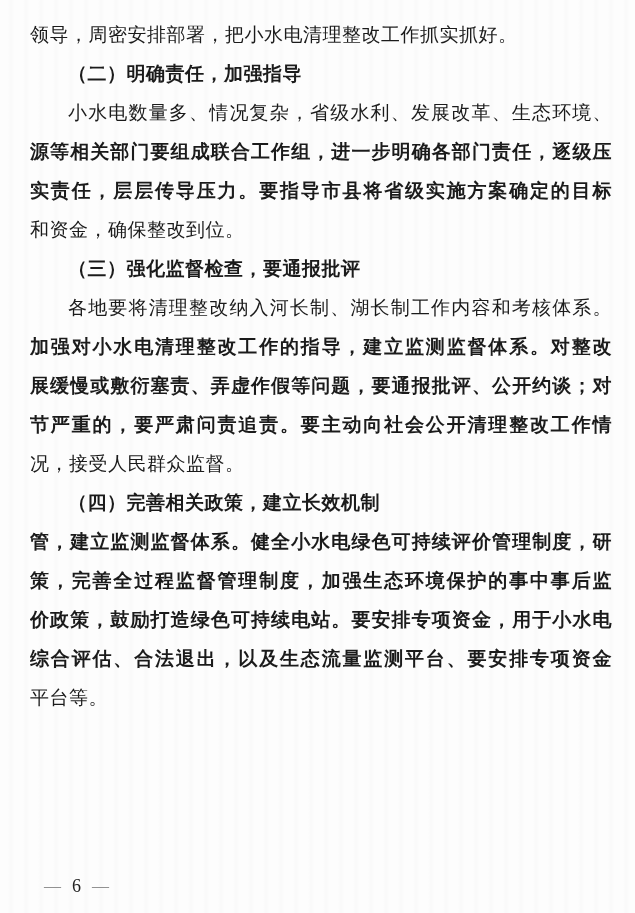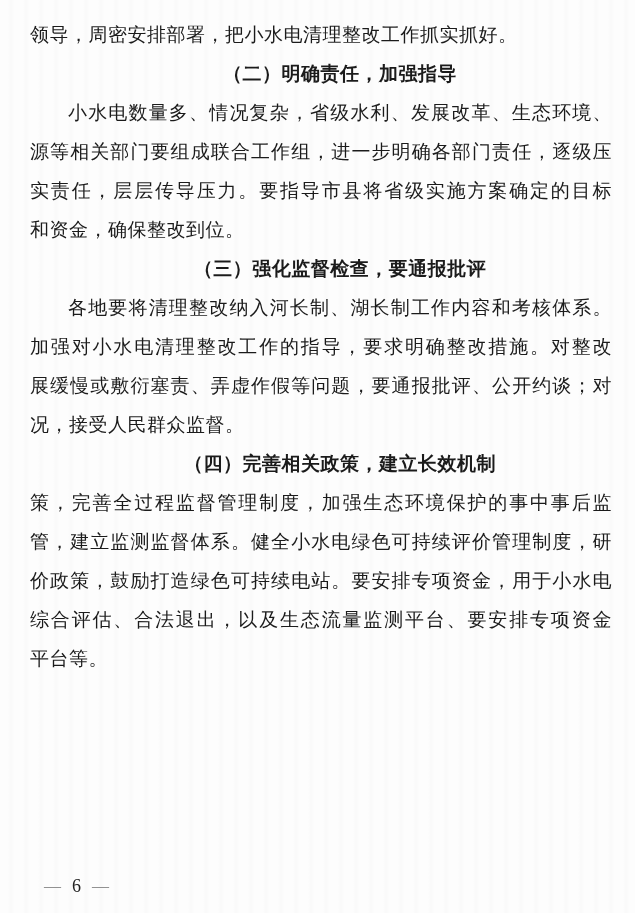--- a/index.html
+++ b/index.html
@@ -40,32 +40,33 @@
     font-size: 19px;
     letter-spacing: 0.5px;
     overflow: hidden;
   }
   
   .cont { text-align: left; }
   
   .full {
     text-align: justify;
     text-align-last: justify;
+    font-weight: bold;
   }
   
   .first {
     text-align: justify;
     text-align-last: justify;
     text-indent: 2em;
   }
   
   .heading {
     font-weight: bold;
     text-indent: 2em;
-    text-align: center;
+    text-align: left;
   }
   .footer {
     position: absolute;
     left: 44px;
     top: 876px;
     display: flex;
     align-items: center;
     gap: 11px;
     font-size: 17px;
   }
@@ -84,26 +85,27 @@
 <div class="page">
   <div class="text-block" id="text-block">
       <div class="line cont">领导，周密安排部署，把小水电清理整改工作抓实抓好。</div>
       <div class="line heading">（二）明确责任，加强指导</div>
       <div class="line first">小水电数量多、情况复杂，省级水利、发展改革、生态环境、能</div>
       <div class="line full">源等相关部门要组成联合工作组，进一步明确各部门责任，逐级压</div>
       <div class="line full">实责任，层层传导压力。要指导市县将省级实施方案确定的目标</div>
       <div class="line cont">和资金，确保整改到位。</div>
       <div class="line heading">（三）强化监督检查，要通报批评</div>
       <div class="line first">各地要将清理整改纳入河长制、湖长制工作内容和考核体系。</div>
-      <div class="line full">加强对小水电清理整改工作的指导，要求明确整改措施。对整改</div>
+      <div class="line full">加强对小水电清理整改工作的指导，建立监测监督体系。对整改</div>
       <div class="line full">展缓慢或敷衍塞责、弄虚作假等问题，要通报批评、公开约谈；对情</div>
+      <div class="line full">节严重的，要严肃问责追责。要主动向社会公开清理整改工作情</div>
       <div class="line cont">况，接受人民群众监督。</div>
       <div class="line heading">（四）完善相关政策，建立长效机制</div>
+      <div class="line full">管，建立监测监督体系。健全小水电绿色可持续评价管理制度，研</div>
       <div class="line full">策，完善全过程监督管理制度，加强生态环境保护的事中事后监</div>
-      <div class="line full">管，建立监测监督体系。健全小水电绿色可持续评价管理制度，研</div>
       <div class="line full">价政策，鼓励打造绿色可持续电站。要安排专项资金，用于小水电</div>
       <div class="line full">综合评估、合法退出，以及生态流量监测平台、要安排专项资金</div>
       <div class="line cont">平台等。</div>
     </div>
   <div class="footer">
     <span class="dash">—</span>
     <span class="num">6</span>
     <span class="dash">—</span>
   </div>
 </div>

